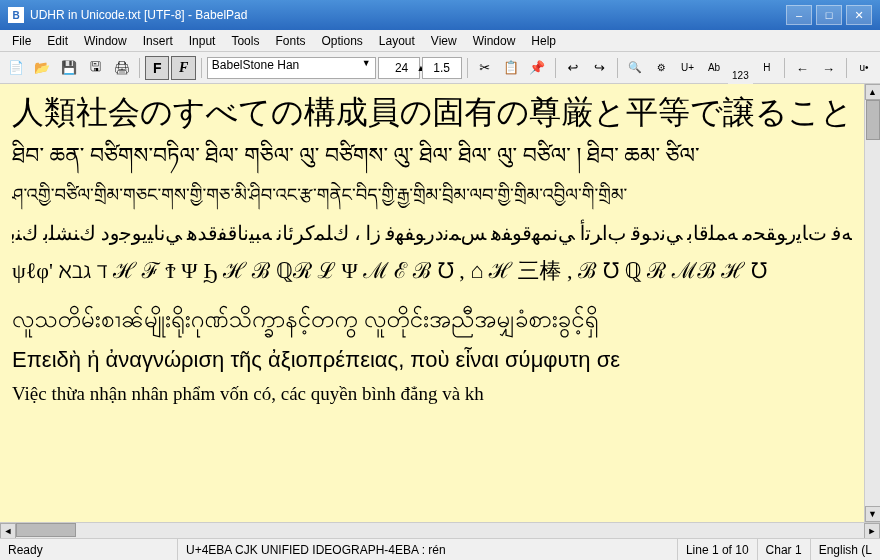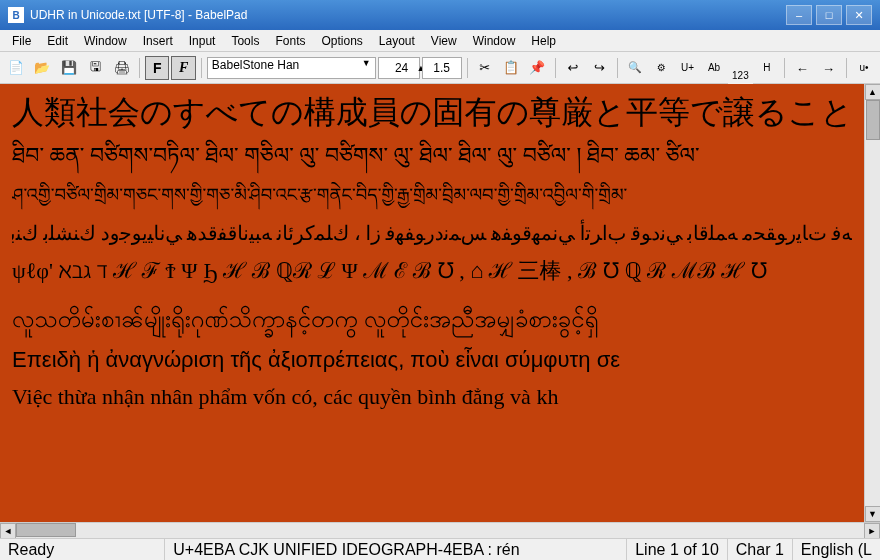--- a/index.html
+++ b/index.html
@@ -101,21 +101,21 @@
       width: 26px; height: 24px;
       border: 1px solid #666;
       background: #d8d8d8;
       font-weight: bold; font-size: 14px;
       cursor: pointer; display: flex; align-items: center; justify-content: center;
     }
 
     
     .main-content {
       flex: 1;
-      background: #c2410c;
+      background: #fef9c3;
       overflow: hidden;
       position: relative;
       display: flex;
     }
     .text-area {
       flex: 1;
       overflow-x: hidden;
       overflow-y: auto;
       padding: 8px 12px;
       line-height: 1.5;
@@ -125,21 +125,21 @@
       white-space: nowrap;
       overflow: hidden;
     }
     .line-japanese { font-size: 32px; line-height: 1.3; }
     .line-tibetan { font-size: 22px; line-height: 1.8; font-family: serif; }
     .line-tibetan2 { font-size: 18px; line-height: 2.0; font-family: serif; }
     .line-arabic { font-size: 20px; line-height: 1.8; direction: rtl; font-family: serif; }
     .line-symbols { font-size: 22px; line-height: 1.6; font-family: serif; }
     .line-myanmar { font-size: 24px; line-height: 1.7; font-family: serif; margin-top: 11px; }
     .line-greek { font-size: 22px; line-height: 1.6; font-family: Liberation Sans, sans-serif; }
-    .line-vietnamese { font-size: 22px; line-height: 1.6; font-family: serif; }
+    .line-vietnamese { font-size: 19px; line-height: 1.6; font-family: serif; }
 
     
     .v-scrollbar {
       width: 16px;
       background: #f0f0f0;
       border-left: 1px solid #ccc;
       display: flex; flex-direction: column; align-items: center;
     }
     .scroll-btn {
       width: 16px; height: 16px;
@@ -189,21 +189,21 @@
       background: #f0f0f0;
       border-top: 1px solid #ccc;
       display: flex;
       align-items: center;
     }
     .status-segment {
       padding: 0 8px;
       height: 100%;
       display: flex; align-items: center;
       border-right: 1px solid #ccc;
-      font-size: 16px;
+      font-size: 12px;
       white-space: nowrap;
     }
     .status-segment:first-child { flex: 1; min-width: 60px; }
   </style>
 </head>
 <body>
 
 <div class="title-bar">
   <div class="title-bar-icon">
     <span>B</span>

